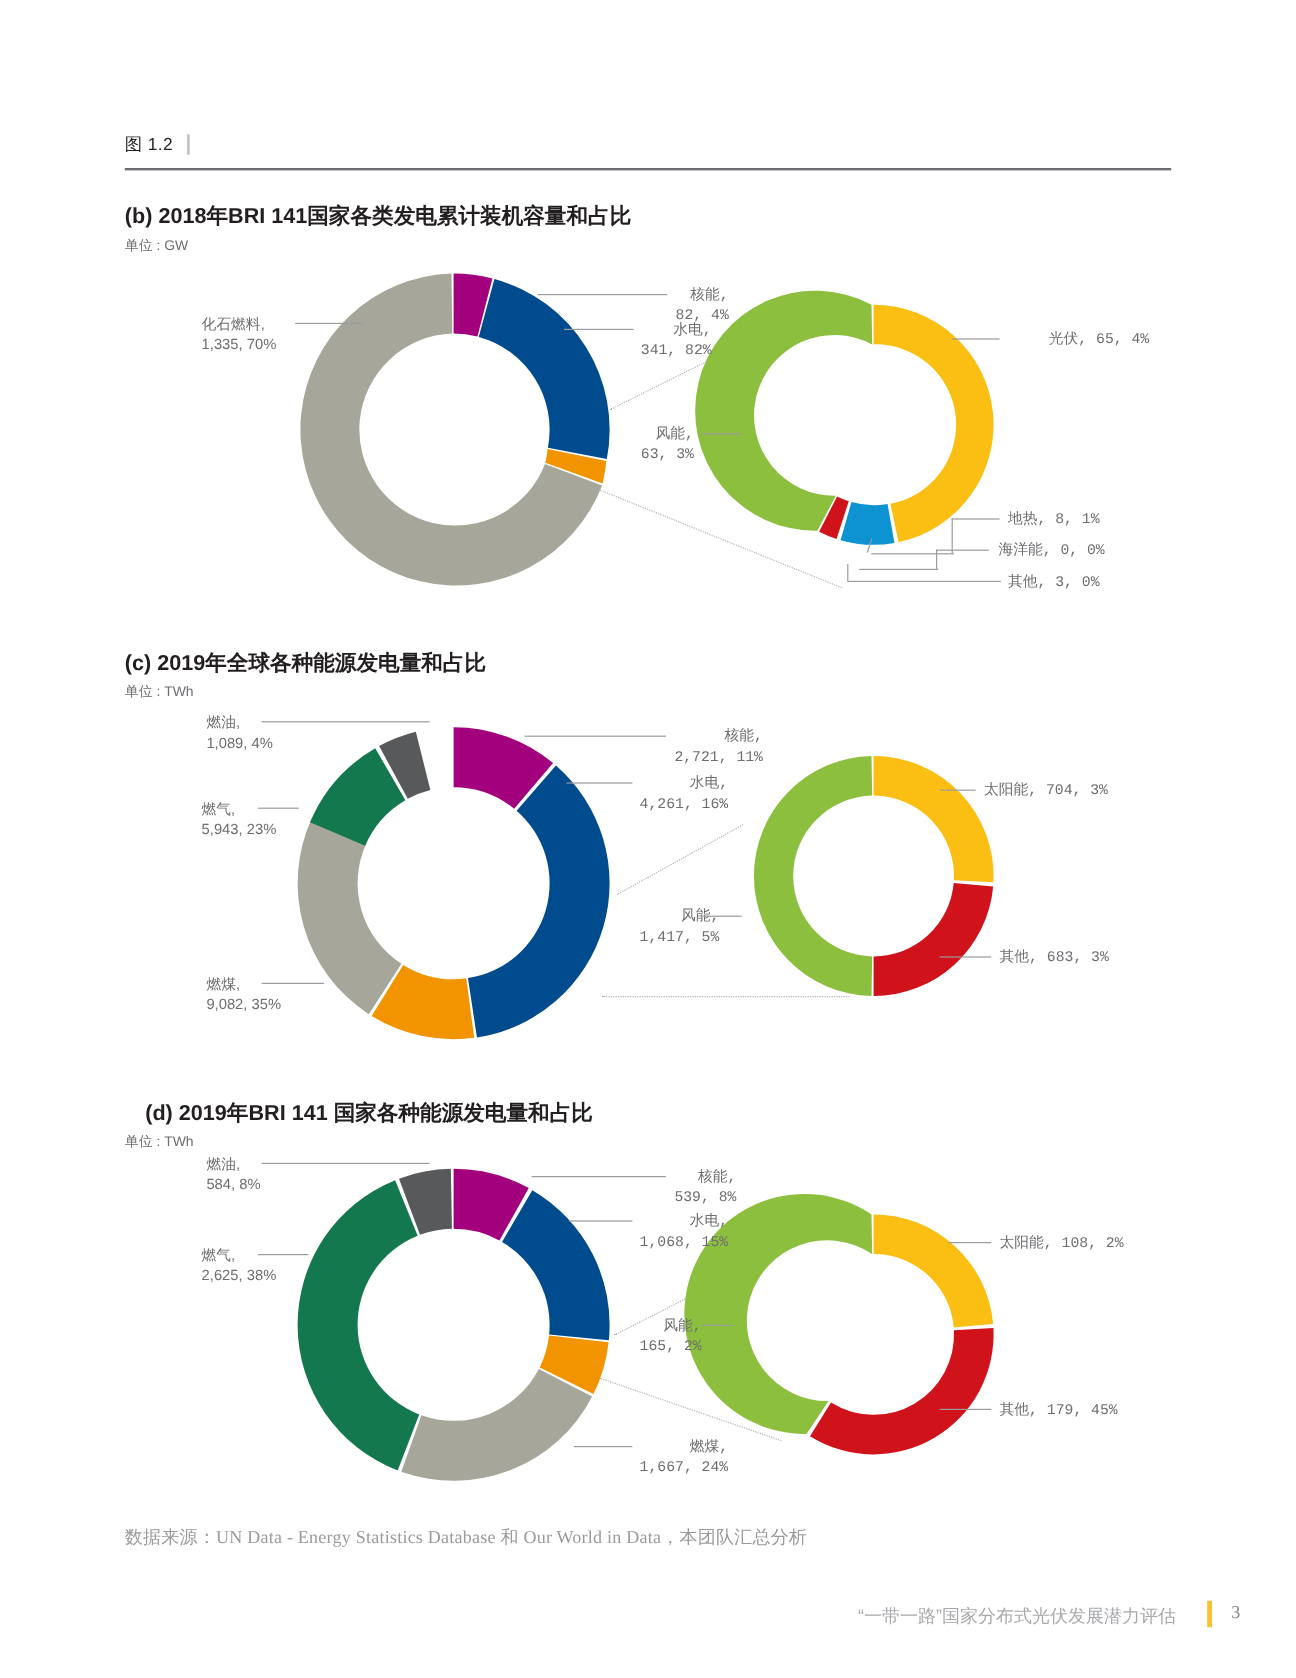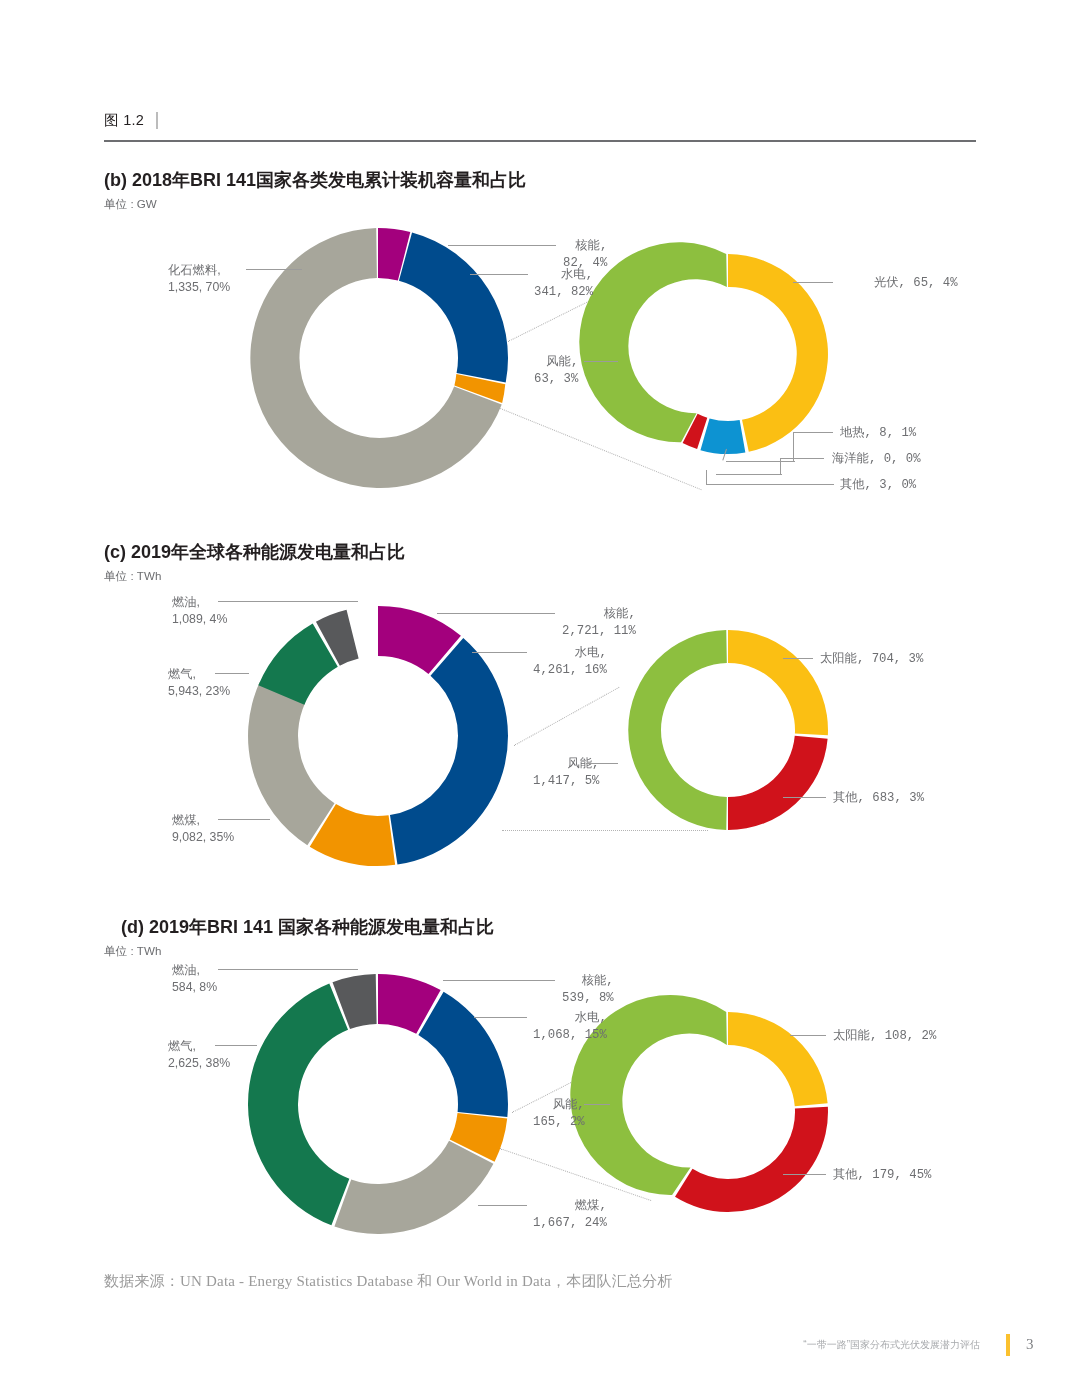--- a/index.html
+++ b/index.html
@@ -33,21 +33,21 @@
   
   .leader{position:absolute;height:1px;background:#9b9b9b;}
   .leader-v{position:absolute;width:1px;background:#9b9b9b;}
 
   
   .dotline{position:absolute;height:0;border-top:1.4px dotted #b3b3b3;transform-origin:0 0;}
 
   
   .source{position:absolute;left:104px;top:1272px;font-size:15px;color:#9a9a9a;
           font-family:"Liberation Serif","DejaVu Serif",serif;letter-spacing:.2px;white-space:nowrap;}
-  .foot-title{position:absolute;right:100px;top:1338px;font-size:10px;color:#a7a9ac;white-space:nowrap;}
+  .foot-title{position:absolute;right:100px;top:1338px;font-size:15px;color:#a7a9ac;white-space:nowrap;}
   .foot-bar{position:absolute;left:1006px;top:1334px;width:3.5px;height:22px;background:#fbc12e;}
   .foot-page{position:absolute;left:1026px;top:1336px;font-size:15px;color:#808285;
              font-family:"Liberation Serif","DejaVu Serif",serif;}
 </style>
 </head>
 <body>
 
 <div class="page">
 
   <div class="fig-head">

